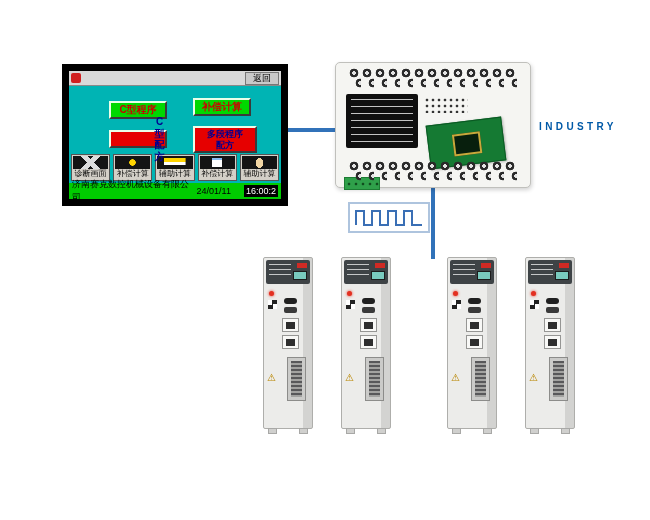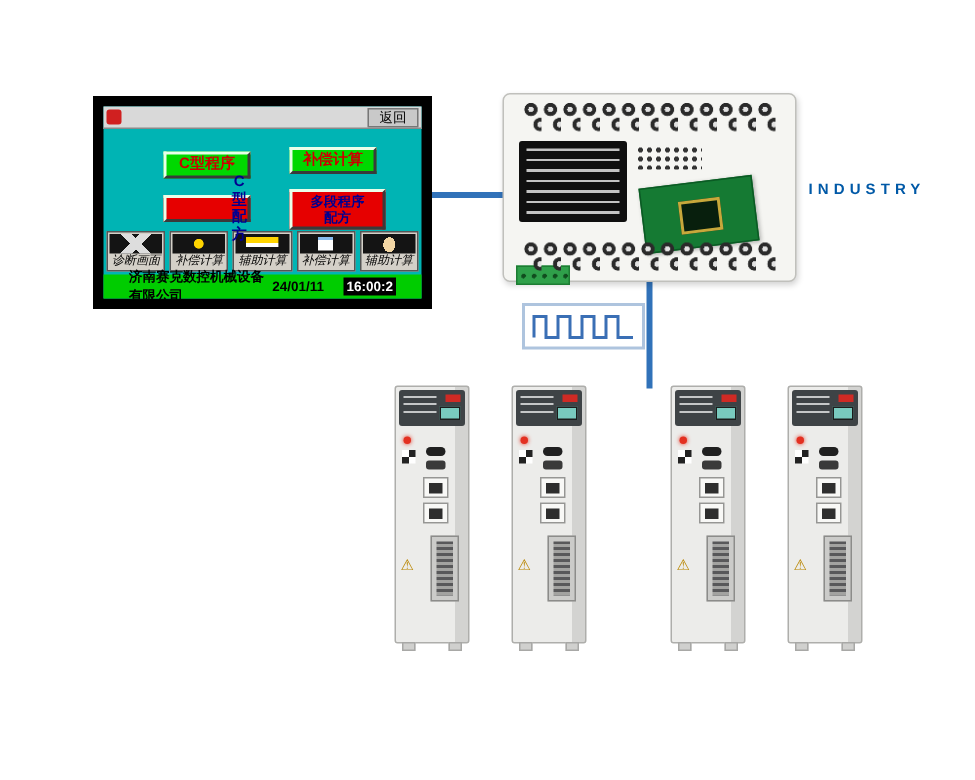--- a/index.html
+++ b/index.html
@@ -41,25 +41,25 @@
   .hmi-menu-btn:nth-child(2) .hmi-menu-icon {
       background-image:radial-gradient(circle at 50% 50%, #ffd400 0 3px, transparent 3.5px); }
   .hmi-menu-btn:nth-child(3) .hmi-menu-icon {
       background-image:linear-gradient(to bottom,transparent 2px,#ffd400 2px 6px,#ffffff 6px 9px,transparent 9px);
       background-size:60% 100%; background-position:center; }
   .hmi-menu-btn:nth-child(4) .hmi-menu-icon {
       background-image:linear-gradient(to bottom,#88bbee 2px,#ffffff 2px);
       background-size:10px 9px; background-position:center; }
   .hmi-menu-btn:nth-child(5) .hmi-menu-icon {
       background-image:radial-gradient(ellipse 4px 5px at 50% 55%, #f2d6a4 0 100%, transparent 100%); }
-  .hmi-menu-label { font-size:8px; color:#000; line-height:10px; white-space:nowrap;font-style:italic; }
+  .hmi-menu-label { font-size:8px; color:#000; line-height:10px; white-space:nowrap; }
 
   .hmi-footer { position:absolute; left:0; right:0; bottom:0; height:16px; background:#00cc00;
                 display:flex; align-items:center; justify-content:space-between;
-                font-size:9px; font-weight:bold; color:#000; padding:0 17px; }
+                font-size:9px; font-weight:normal; color:#000; padding:0 3px; }
   .hmi-footer-right { display:flex; align-items:center; gap:13px; }
   .hmi-time { background:#000000; color:#ffffff; padding:0 2px; line-height:12px; }
 
   
   .plc { position:absolute; left:335px; top:62px; width:196px; height:126px;
          background:#f5f5f2; border:1px solid #c0c0bc; border-radius:5px;
          box-shadow:1px 2px 4px rgba(0,0,0,.18); z-index:2; }
   .plc-terminals { position:absolute; left:12px; right:12px; height:21px;
       background-image:
         radial-gradient(circle at 6px 5px,  #e2e2e2 0 1.8px, #2a2a2a 1.9px 4.2px, transparent 4.6px),

